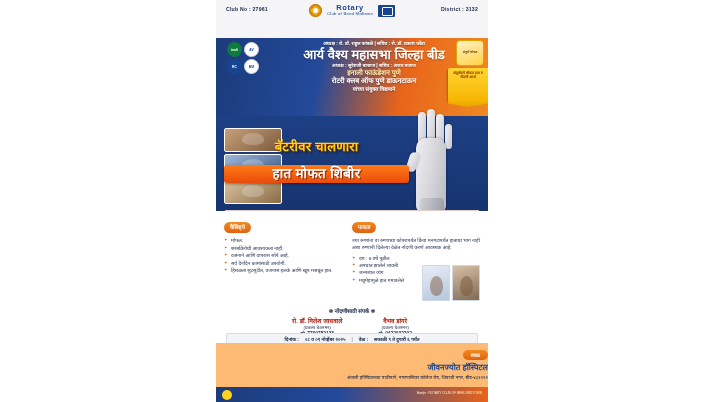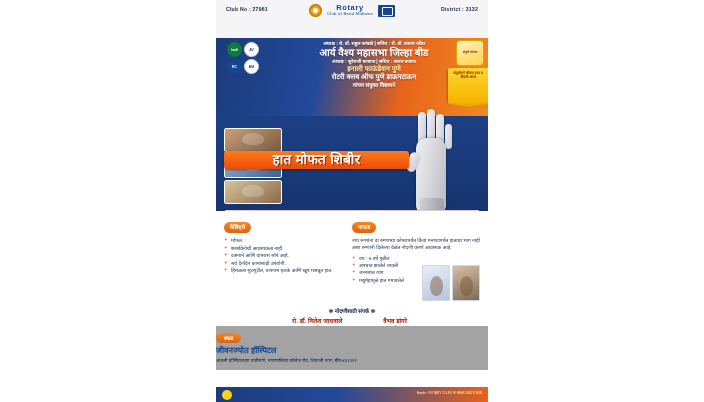--- a/index.html
+++ b/index.html
@@ -112,21 +112,21 @@
     text-align: center;
   }
   .hl {
     color: #ffffff;
     font-weight: bold;
     line-height: 1.22;
     text-shadow: 0 1px 1px rgba(0,0,0,.35);
   }
   .hl1 { font-size: 8.5px; color: #ffe9a8; }
   .hl2 { font-size: 4.8px; }
-  .hl3 { font-size: 10px; color: #ffffff; }
+  .hl3 { font-size: 13px; color: #ffffff; }
   .hl4 { font-size: 4.8px; }
   .hl5 { font-size: 7px; color: #ffe9a8; }
   .hl6 { font-size: 7px; color: #ffffff; }
   .hl7 { font-size: 5.4px; color: #ffffff; }
 
   .logo-col {
     position: absolute;
     left: 5px; top: 4px;
     width: 44px;
     display: flex;
@@ -446,24 +446,24 @@
     color: #1b2a4a;
     font-weight: bold;
     padding: 2px 0;
     box-sizing: border-box;
   }
   .datebar .sep { color: #9aa2b4; }
 
   
   .venue {
     position: absolute;
-    left: 0; top: 326px;
+    left: 0; top: 343px;
     width: 272px; height: 44px;
-    background: #a3a3a3;
-    text-align: left;
+    background: #fdba74;
+    text-align: right;
   }
   .venue-label {
     display: inline-block;
     font-size: 5.2px;
     font-weight: bold;
     color: #ffffff;
     background: linear-gradient(180deg, #f08a22, #e0620f);
     border-radius: 7px;
     padding: 1px 8px;
     margin-top: 2px;
@@ -561,20 +561,21 @@
       <div class="finger f1"></div>
       <div class="finger f2"></div>
       <div class="finger f3"></div>
       <div class="finger f4"></div>
       <div class="hand-body"></div>
       <div class="finger thumb"></div>
       <div class="wrist"></div>
     </div>
 
     <div class="title-block">
+      <div class="t1">बॅटरीवर चालणारा</div>
       <div class="t3-wrap">
         <div class="t3">हात मोफत शिबीर</div>
       </div>
     </div>
 
     <div class="strap">पूर्ण हात नसलेल्या तसेच कोपरापर्यंत हात नसलेल्या बंधू-भगिनींसाठी सुवर्णसंधी</div>
   </div>
 
   <div class="content">
 

